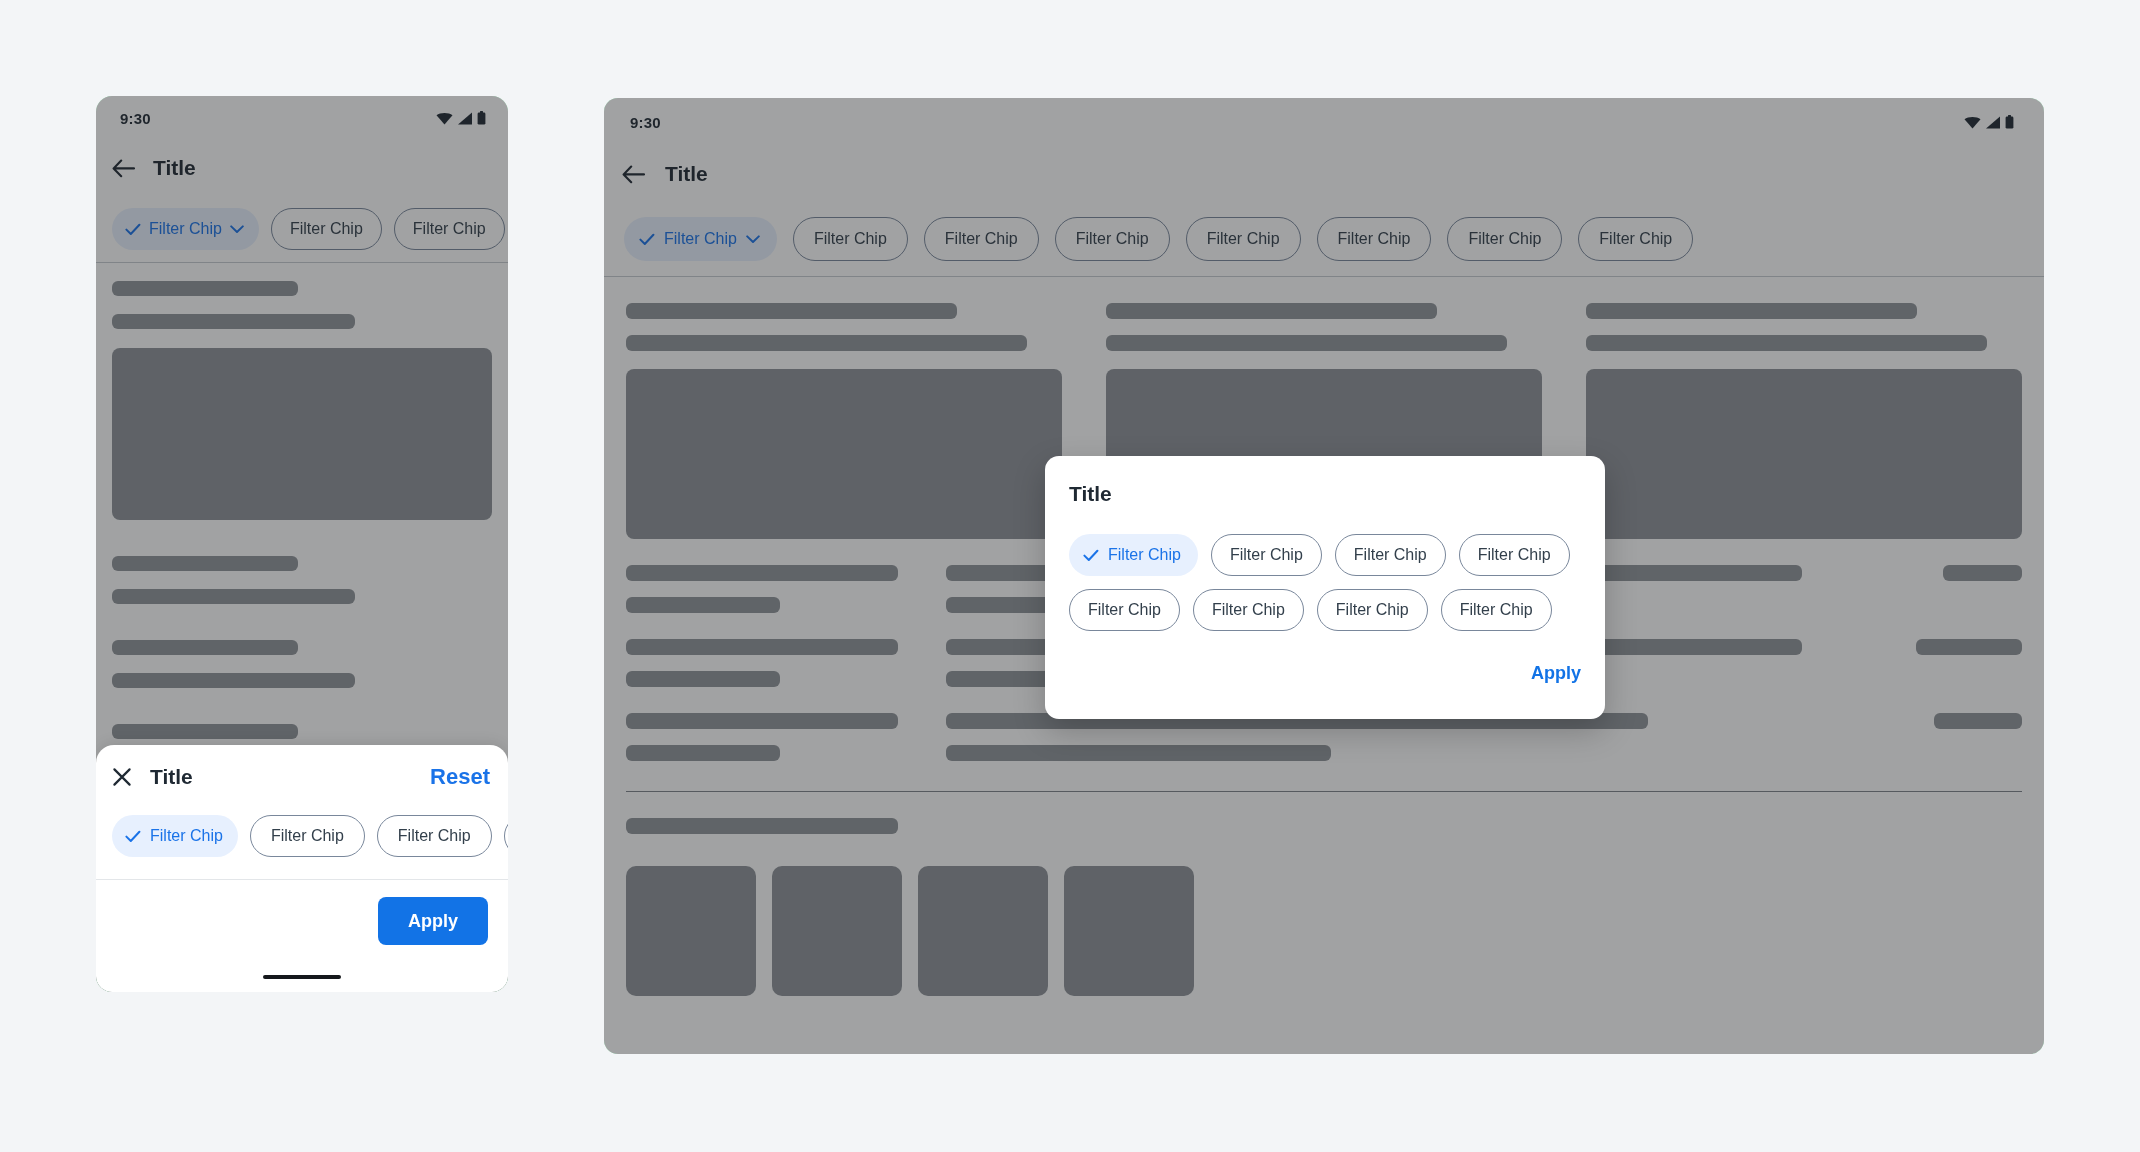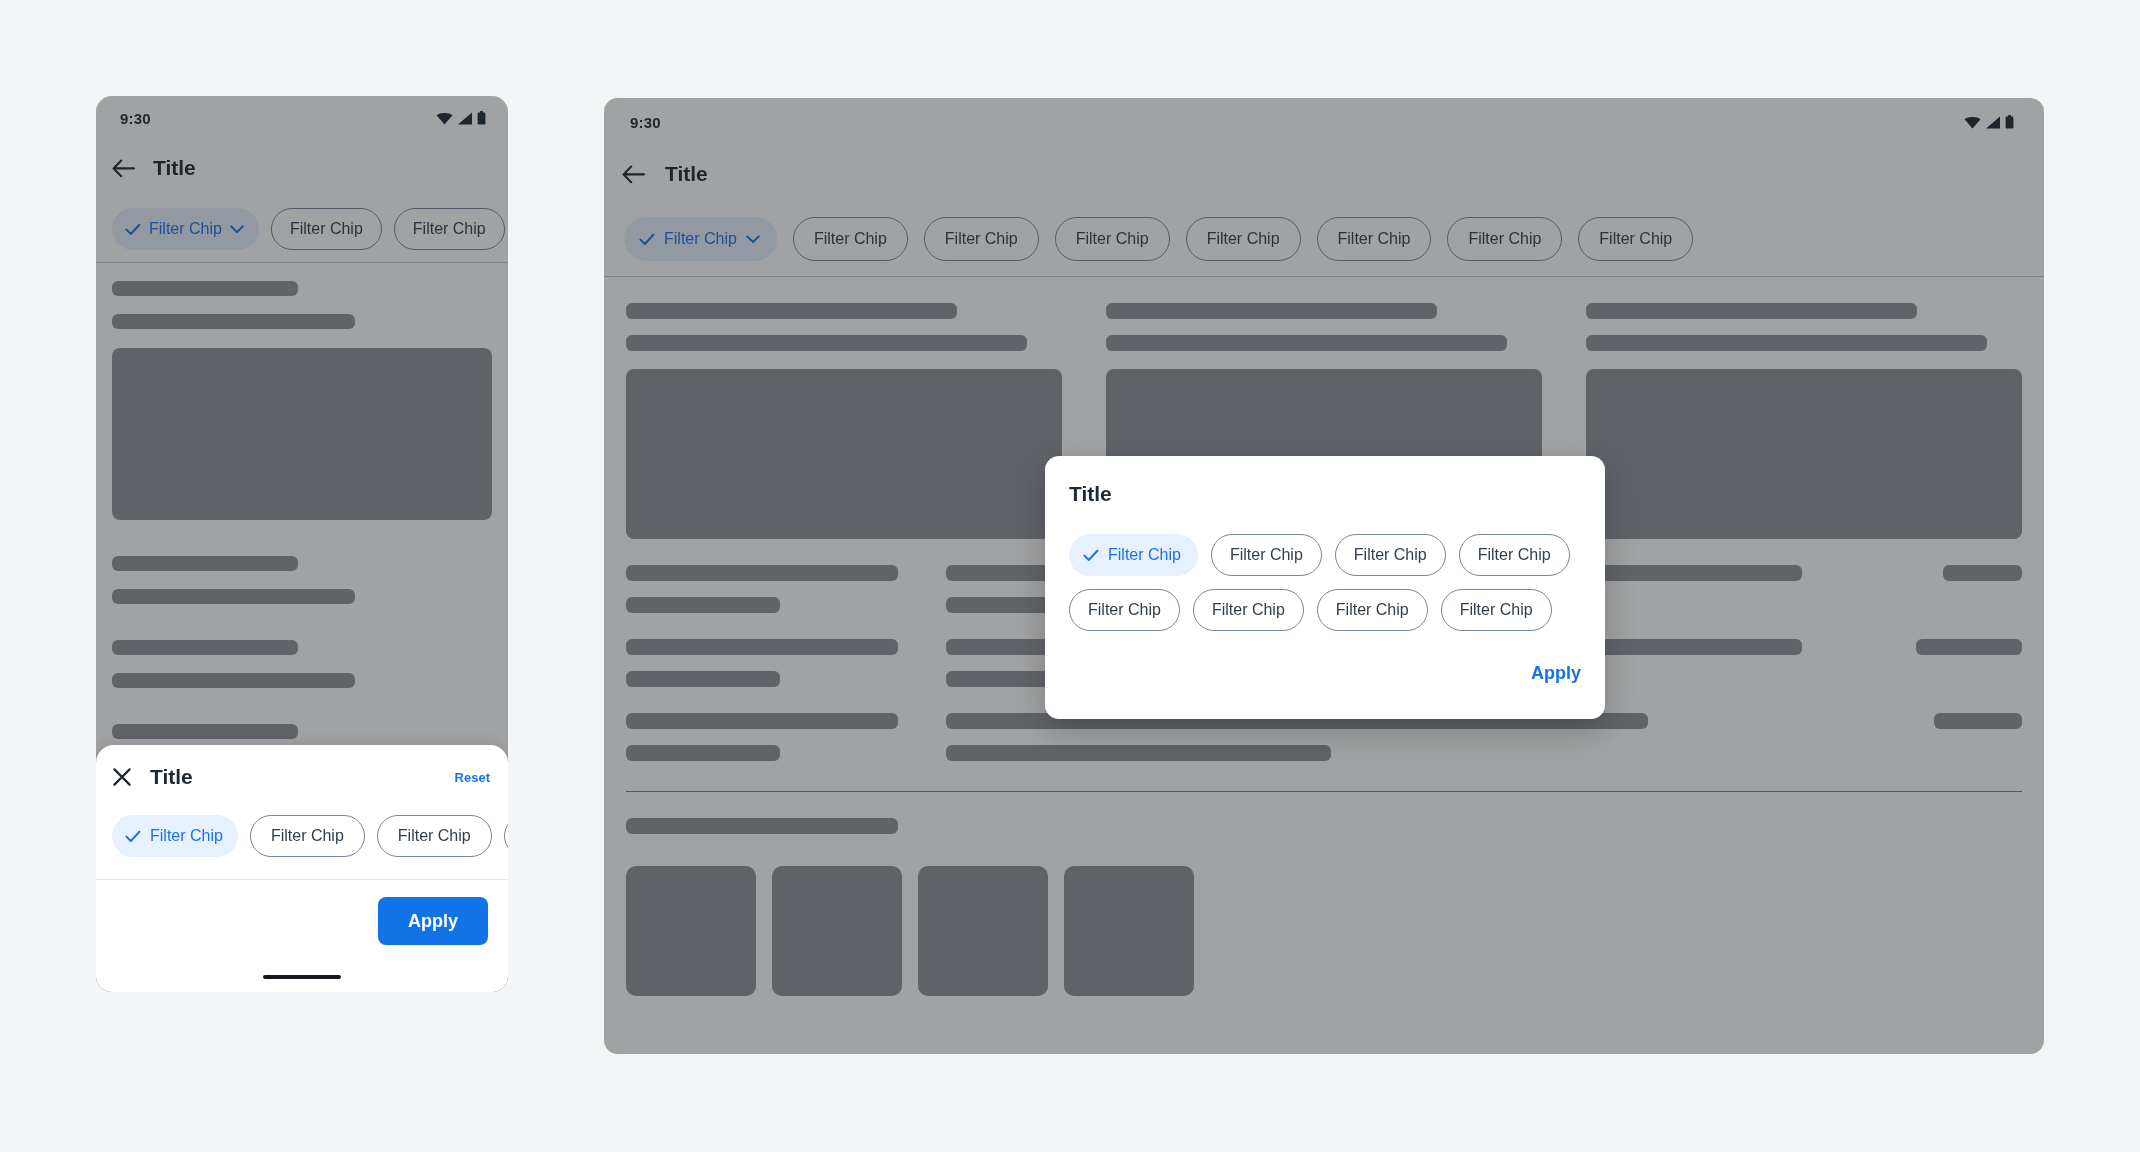--- a/index.html
+++ b/index.html
@@ -82,21 +82,21 @@
     background: #FFFFFF;
     border-radius: 18px 18px 16px 16px;
     box-shadow: 0 -2px 14px rgba(0,0,0,.10);
     z-index: 5;
   }
   #phone-sheet .sheet-head {
     display: flex; align-items: center; height: 64px; padding: 0 18px 0 16px;
   }
   #phone-sheet .sheet-title { font-size: 21px; font-weight: 700; color: #1F2933; margin-left: 18px; }
   #phone-sheet .sheet-reset {
-    margin-left: auto; color: #1A73E8; font-size: 13px; font-weight: 700;
+    margin-left: auto; color: #1A73E8; font-size: 22px; font-weight: 700;
   }
   #phone-sheet .sheet-chips {
     display: flex; gap: 12px; padding: 6px 0 22px 16px; overflow: hidden;
   }
   #phone-sheet .chip { height: 42px; padding: 0 20px; font-size: 16px; gap: 9px; flex: 0 0 auto; }
   #phone-sheet .divider { height: 1px; background: #E3E6E9; }
   #phone-sheet .sheet-foot {
     display: flex; justify-content: flex-end; align-items: center;
     height: 82px; padding: 0 20px;
   }

